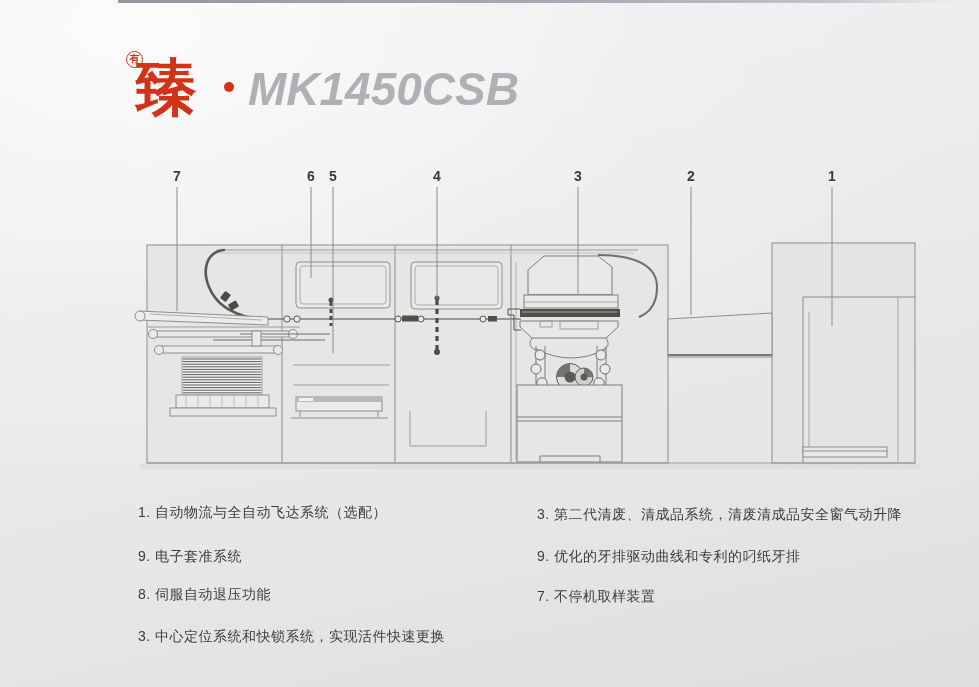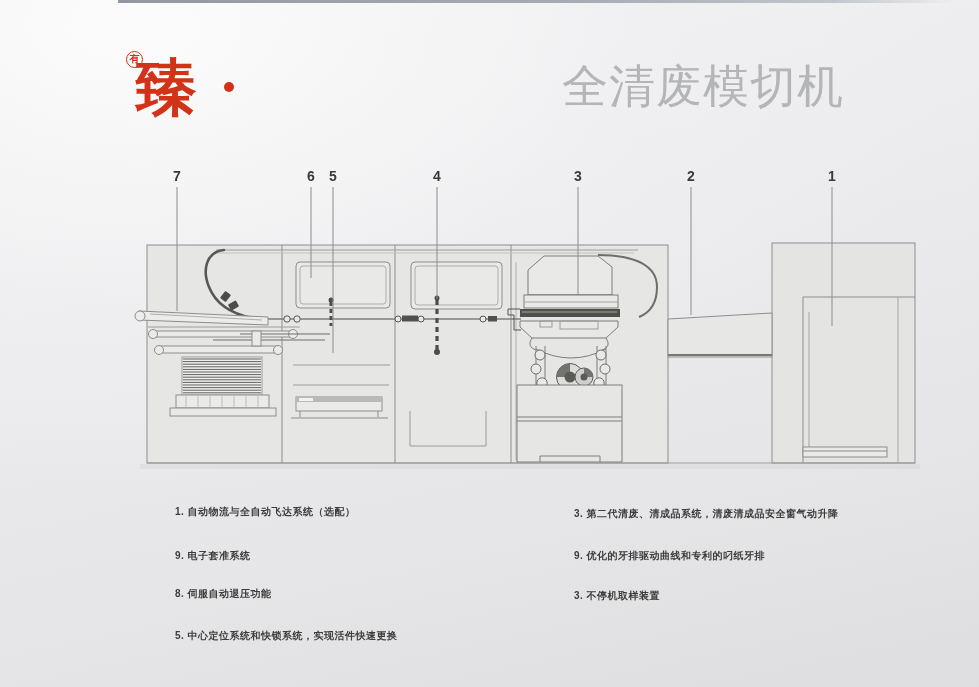--- a/index.html
+++ b/index.html
@@ -35,35 +35,35 @@
   }
   .product{
     position:absolute;left:562px;top:63px;font-size:46px;line-height:1;
     font-weight:500;color:#b3b5b7;letter-spacing:1px;white-space:nowrap;
   }
   
   svg.diagram{position:absolute;left:0;top:0;}
   .callout{font-size:14px;font-weight:bold;fill:#3a3a3a;text-anchor:middle;}
   
   .feature{
-    position:absolute;font-size:10px;font-weight:bold;color:#3d3d3d;
-    letter-spacing:.5px;white-space:nowrap;line-height:16px;margin-left:37px;
+    position:absolute;font-size:14px;font-weight:normal;color:#3d3d3d;
+    letter-spacing:.5px;white-space:nowrap;line-height:16px;
   }
 </style>
 </head>
 <body>
 
 <div class="screen">
 
   <div class="top-edge-line"></div>
 
   <span class="stamp">有</span>
   <span class="brand">臻</span>
   <span class="dot"></span>
-  <span class="product">全清废模切机</span>
+  <span class="model">MK1450CSB</span>
 
   <svg class="diagram" width="979" height="687" viewBox="0 0 979 687">
 
     <g fill="none" stroke="#8d8d8c">
       <rect x="147" y="245" width="521" height="218" fill="#e6e6e5"></rect>
       <path d="M282,245 V463 M395,245 V463 M511,245 V463"></path>
       <path d="M516,262 V460" stroke="#b0b0af"></path>
     </g>
 
     <g fill="none" stroke="#8d8d8c">
@@ -196,19 +196,19 @@
       <text class="callout" x="578" y="181">3</text>
       <text class="callout" x="691" y="181">2</text>
       <text class="callout" x="832" y="181">1</text>
     </g>
   </svg>
 
   <div>
     <div class="feature" style="left:138px;top:504px">1. 自动物流与全自动飞达系统（选配）</div>
     <div class="feature" style="left:138px;top:548px">9. 电子套准系统</div>
     <div class="feature" style="left:138px;top:586px">8. 伺服自动退压功能</div>
-    <div class="feature" style="left:138px;top:628px">5. 中心定位系统和快锁系统，实现活件快速更换</div>
+    <div class="feature" style="left:138px;top:628px">3. 中心定位系统和快锁系统，实现活件快速更换</div>
     <div class="feature" style="left:537px;top:506px">3. 第二代清废、清成品系统，清废清成品安全窗气动升降</div>
     <div class="feature" style="left:537px;top:548px">9. 优化的牙排驱动曲线和专利的叼纸牙排</div>
-    <div class="feature" style="left:537px;top:588px">3. 不停机取样装置</div>
+    <div class="feature" style="left:537px;top:588px">7. 不停机取样装置</div>
   </div>
 
 </div>
 
 </body></html>

